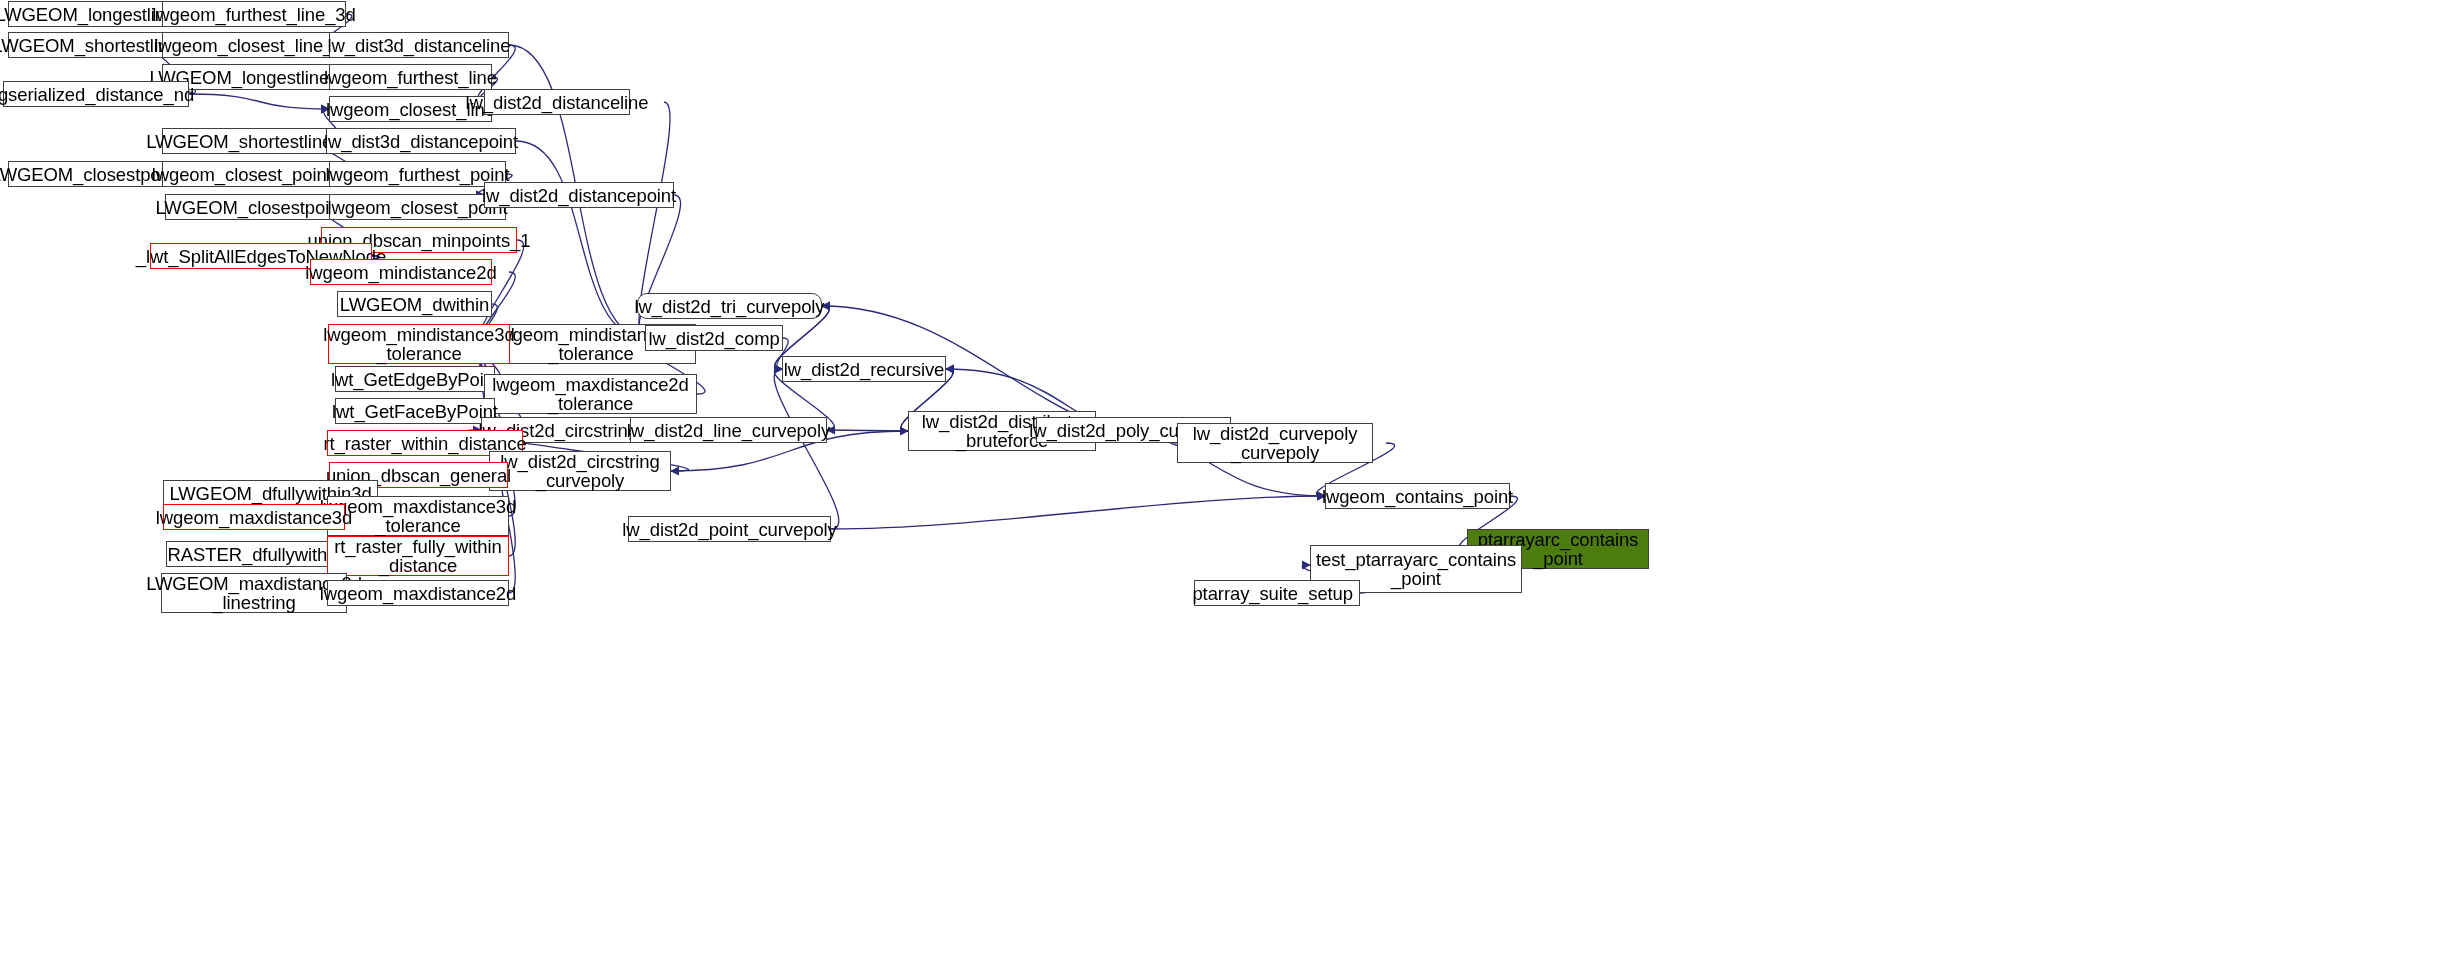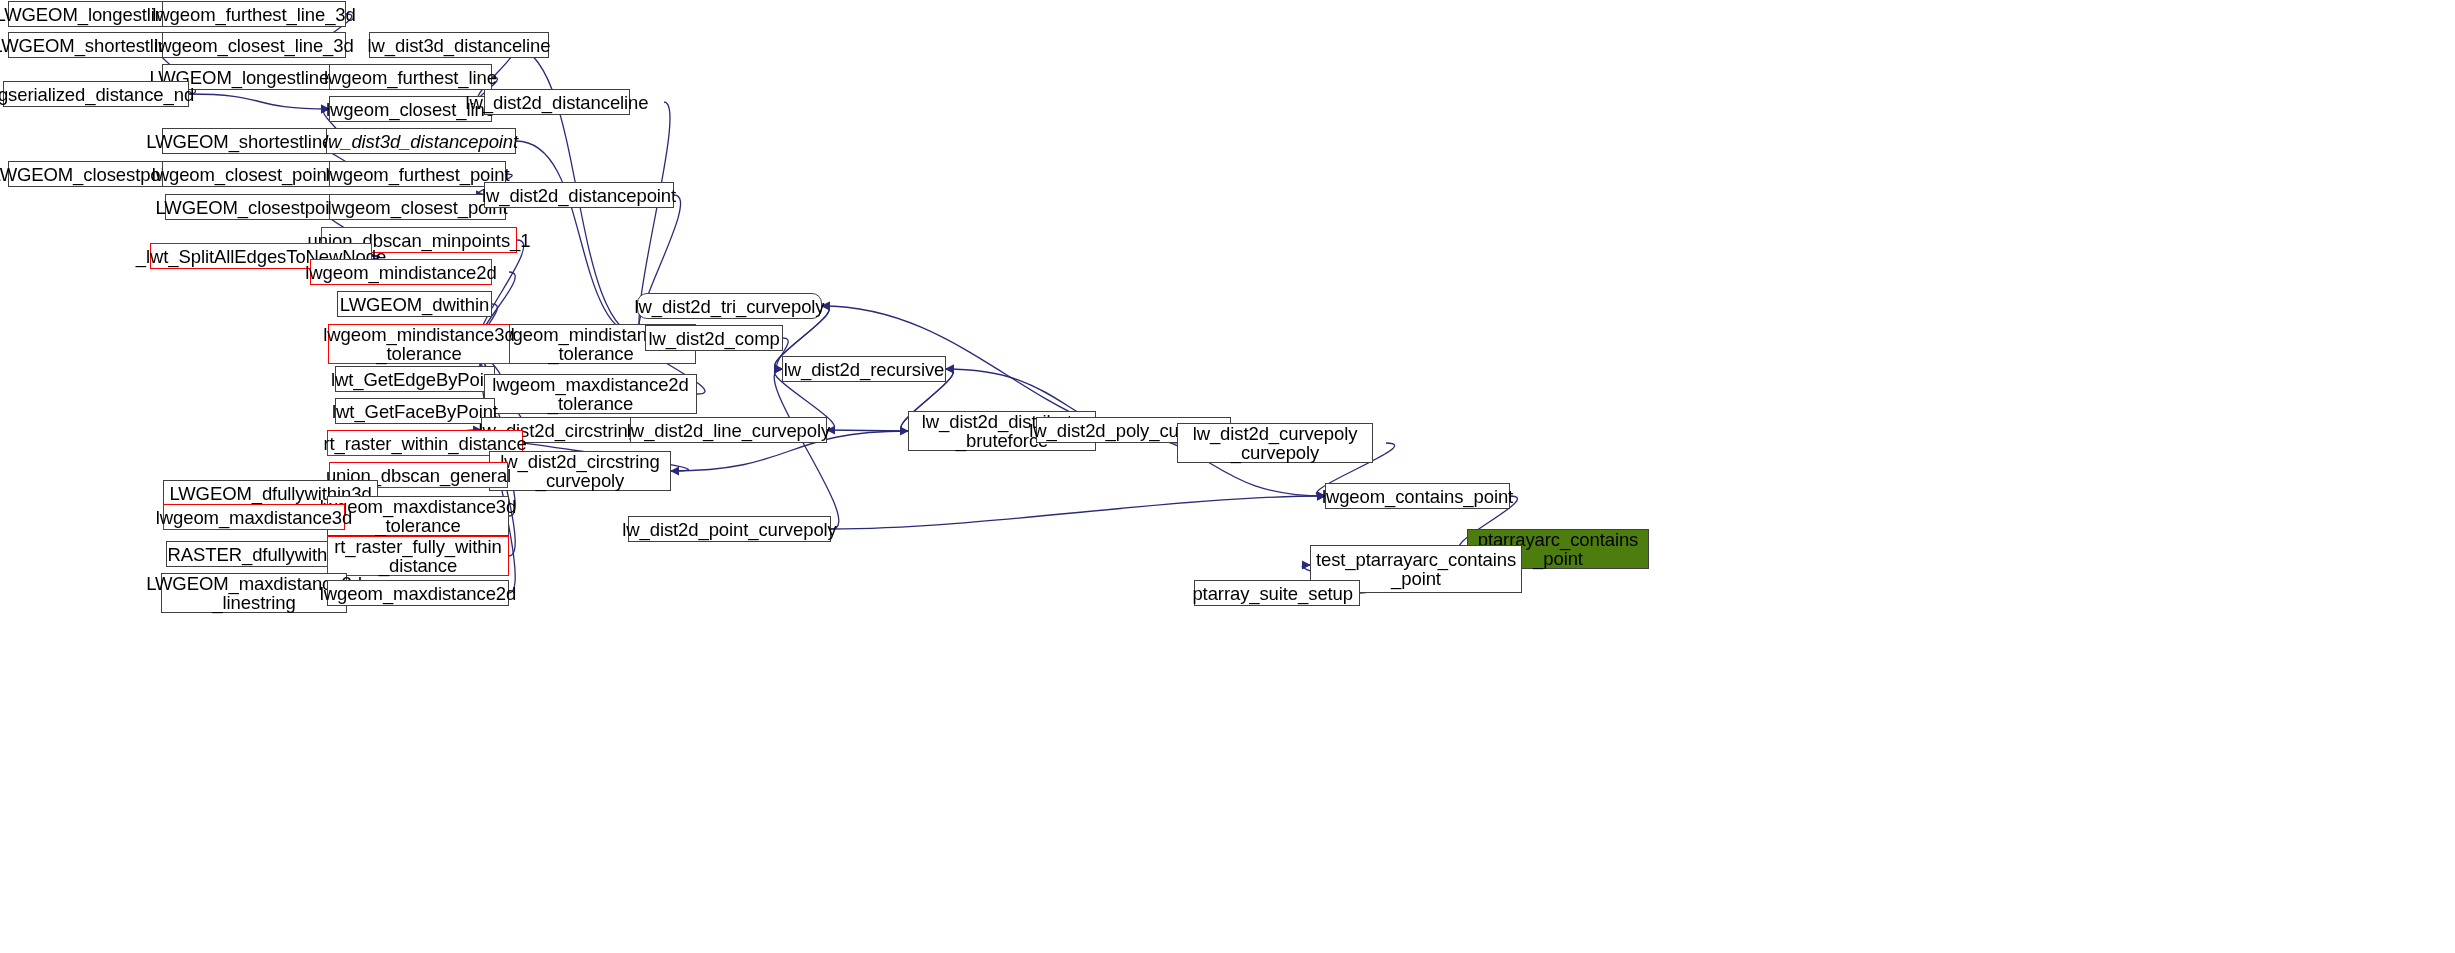--- a/index.html
+++ b/index.html
@@ -125,28 +125,28 @@
         <path d="M 1510 496 C 1547.35 496, 1429.65 549, 1467 549" fill="none" stroke="#2a2a7a" stroke-width="1.3" marker-end="url(#arrowhead)"></path>
         <path d="M 1522 565 C 1564.75 565, 1424.25 549, 1467 549" fill="none" stroke="#2a2a7a" stroke-width="1.3" marker-end="url(#arrowhead)"></path>
         <path d="M 1360 593 C 1400.5 593, 1269.5 565, 1310 565" fill="none" stroke="#2a2a7a" stroke-width="1.3" marker-end="url(#arrowhead)"></path>
       </g>
   </svg>
   <div id="node-layer">
       <div class="gnode" style="left: 8px; top: 1px; width: 175px; height: 26px;"><span class="gnode-label">LWGEOM_longestline3d</span></div>
       <div class="gnode" style="left: 162px; top: 1px; width: 184px; height: 26px;"><span class="gnode-label">lwgeom_furthest_line_3d</span></div>
       <div class="gnode" style="left: 8px; top: 32px; width: 175px; height: 26px;"><span class="gnode-label">LWGEOM_shortestline3d</span></div>
       <div class="gnode" style="left: 162px; top: 32px; width: 184px; height: 26px;"><span class="gnode-label">lwgeom_closest_line_3d</span></div>
-      <div class="gnode" style="left: 329px; top: 32px; width: 180px; height: 26px; margin-left: 40px;"><span class="gnode-label">lw_dist3d_distanceline</span></div>
+      <div class="gnode" style="left: 329px; top: 32px; width: 180px; height: 26px;"><span class="gnode-label">lw_dist3d_distanceline</span></div>
       <div class="gnode" style="left: 162px; top: 64px; width: 175px; height: 26px;"><span class="gnode-label">LWGEOM_longestline2d</span></div>
       <div class="gnode" style="left: 329px; top: 64px; width: 163px; height: 26px;"><span class="gnode-label">lwgeom_furthest_line</span></div>
       <div class="gnode" style="left: 3px; top: 81px; width: 186px; height: 26px;"><span class="gnode-label">gserialized_distance_nd</span></div>
       <div class="gnode" style="left: 329px; top: 96px; width: 163px; height: 26px;"><span class="gnode-label">lwgeom_closest_line</span></div>
       <div class="gnode" style="left: 484px; top: 89px; width: 146px; height: 26px;"><span class="gnode-label">lw_dist2d_distanceline</span></div>
       <div class="gnode" style="left: 162px; top: 128px; width: 175px; height: 26px;"><span class="gnode-label">LWGEOM_shortestline2d</span></div>
-      <div class="gnode" style="left: 326px; top: 128px; width: 190px; height: 26px; font-style: italic;"><span class="gnode-label">lw_dist3d_distancepoint</span></div>
+      <div class="gnode" style="left: 326px; top: 128px; width: 190px; height: 26px;"><span class="gnode-label">lw_dist3d_distancepoint</span></div>
       <div class="gnode" style="left: 8px; top: 161px; width: 175px; height: 26px;"><span class="gnode-label">LWGEOM_closestpoint3d</span></div>
       <div class="gnode" style="left: 162px; top: 161px; width: 190px; height: 26px;"><span class="gnode-label">lwgeom_closest_point_3d</span></div>
       <div class="gnode" style="left: 329px; top: 161px; width: 177px; height: 26px;"><span class="gnode-label">lwgeom_furthest_point</span></div>
       <div class="gnode" style="left: 165px; top: 194px; width: 170px; height: 26px;"><span class="gnode-label">LWGEOM_closestpoint</span></div>
       <div class="gnode" style="left: 329px; top: 194px; width: 177px; height: 26px;"><span class="gnode-label">lwgeom_closest_point</span></div>
       <div class="gnode" style="left: 484px; top: 182px; width: 190px; height: 26px;"><span class="gnode-label">lw_dist2d_distancepoint</span></div>
       <div class="gnode red" style="left: 321px; top: 227px; width: 196px; height: 26px;"><span class="gnode-label">union_dbscan_minpoints_1</span></div>
       <div class="gnode red" style="left: 150px; top: 243px; width: 222px; height: 26px;"><span class="gnode-label">_lwt_SplitAllEdgesToNewNode</span></div>
       <div class="gnode red" style="left: 310px; top: 259px; width: 182px; height: 26px;"><span class="gnode-label">lwgeom_mindistance2d</span></div>
       <div class="gnode" style="left: 637px; top: 293px; width: 185px; height: 26px; border-radius: 10px;"><span class="gnode-label">lw_dist2d_tri_curvepoly</span></div>

